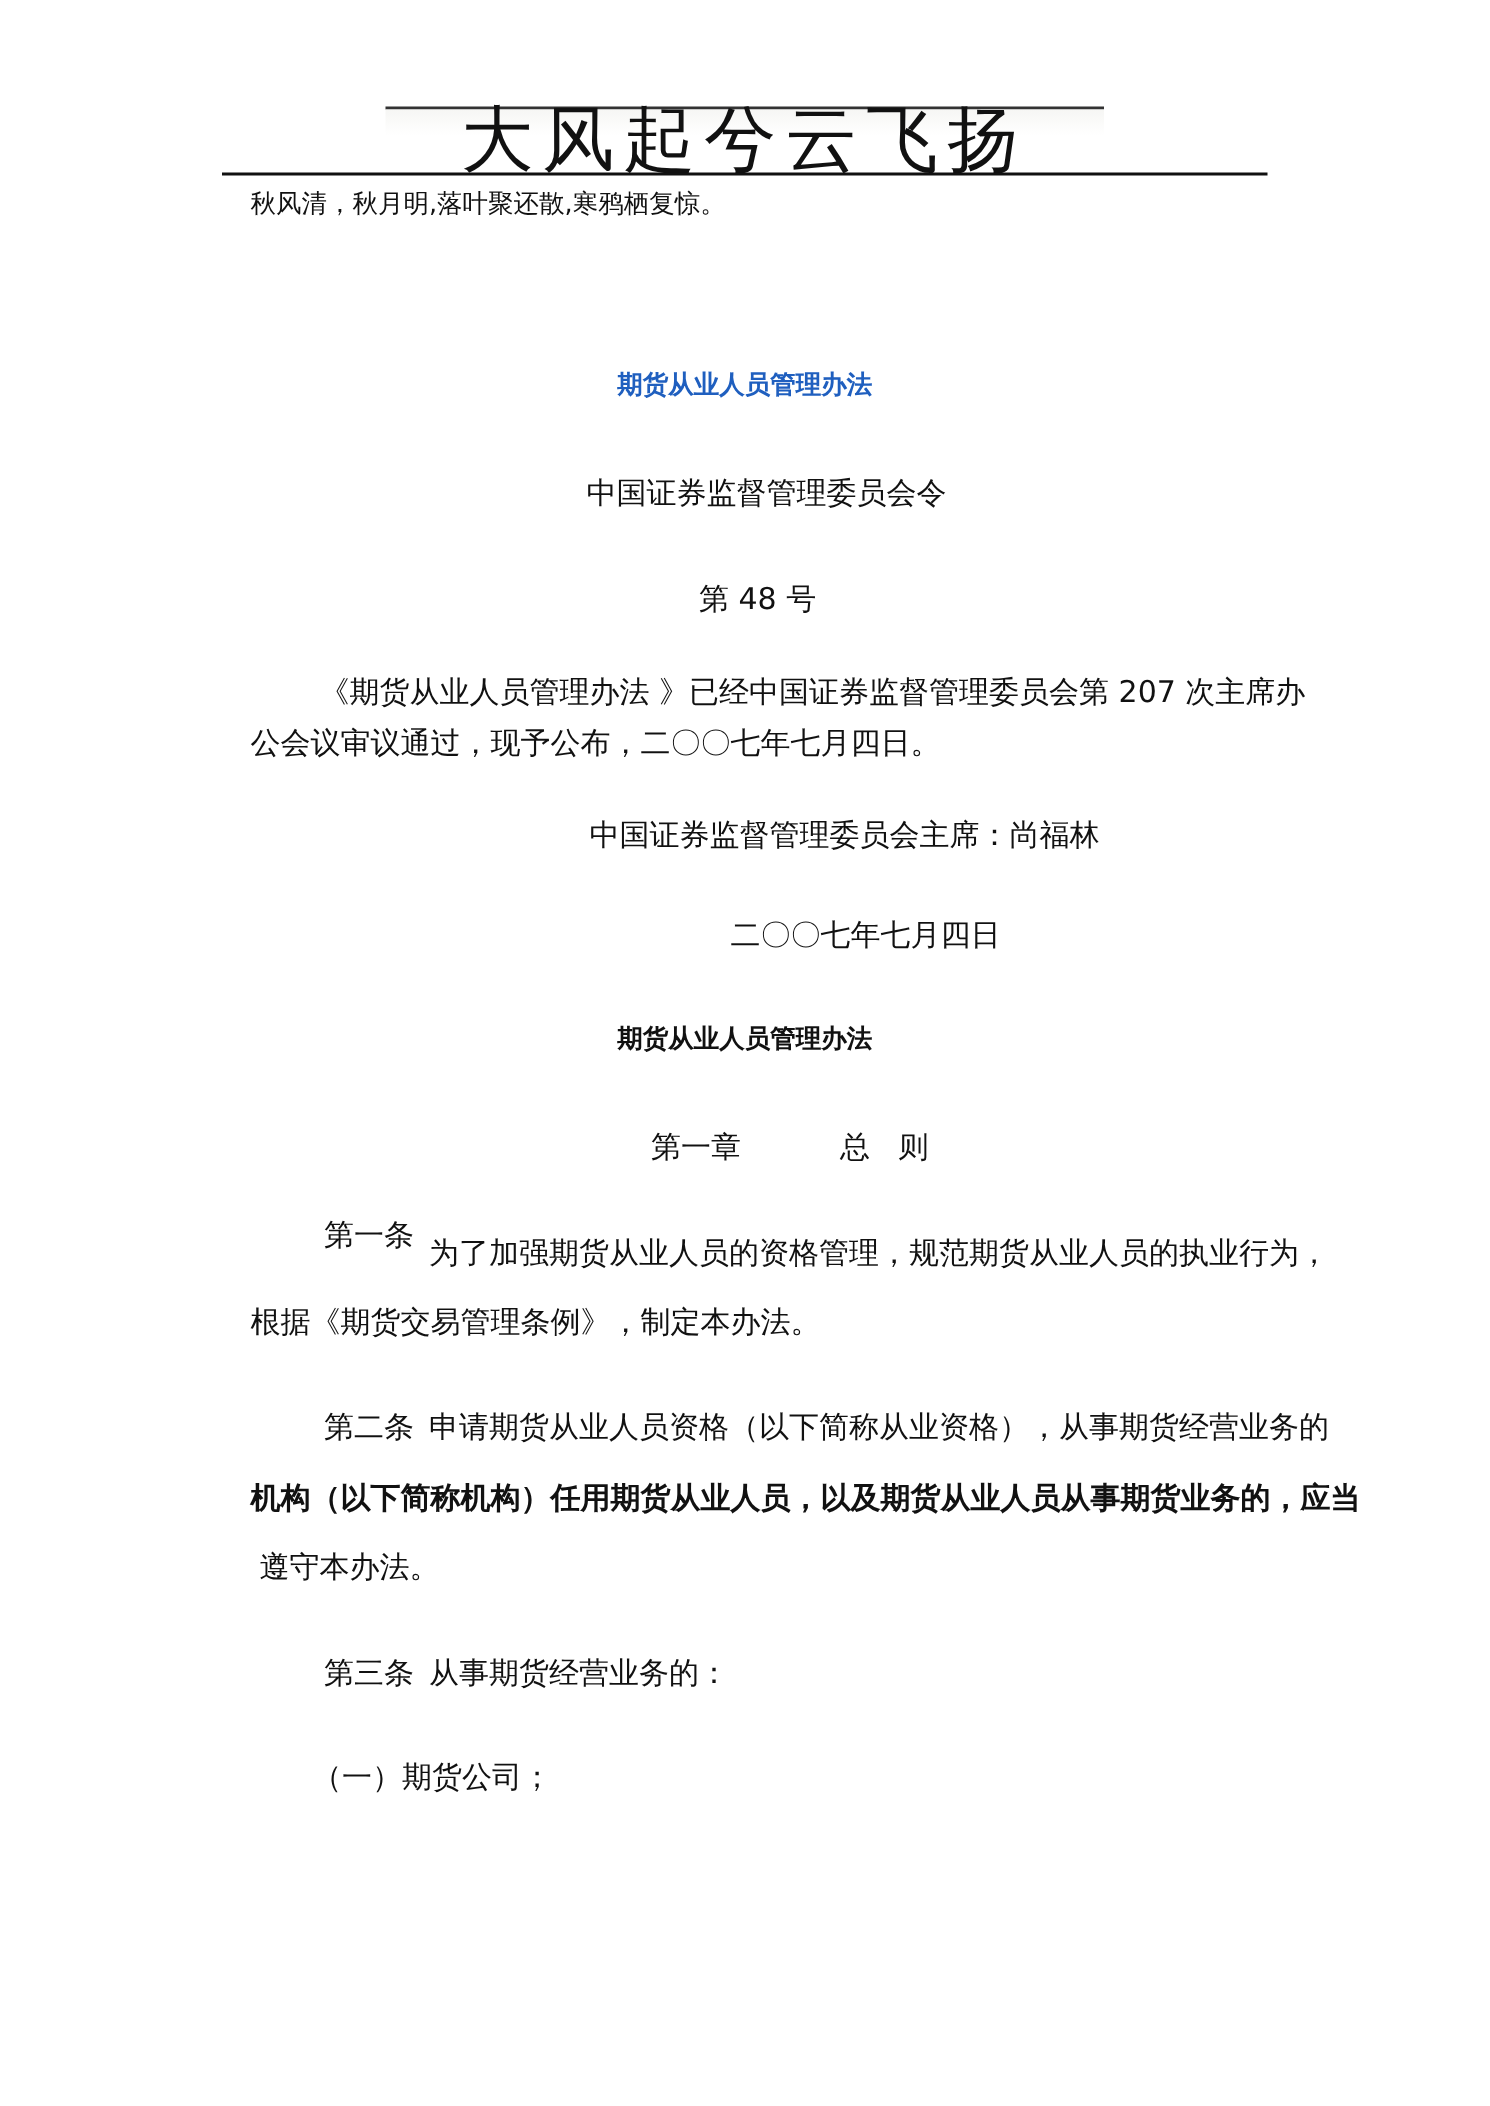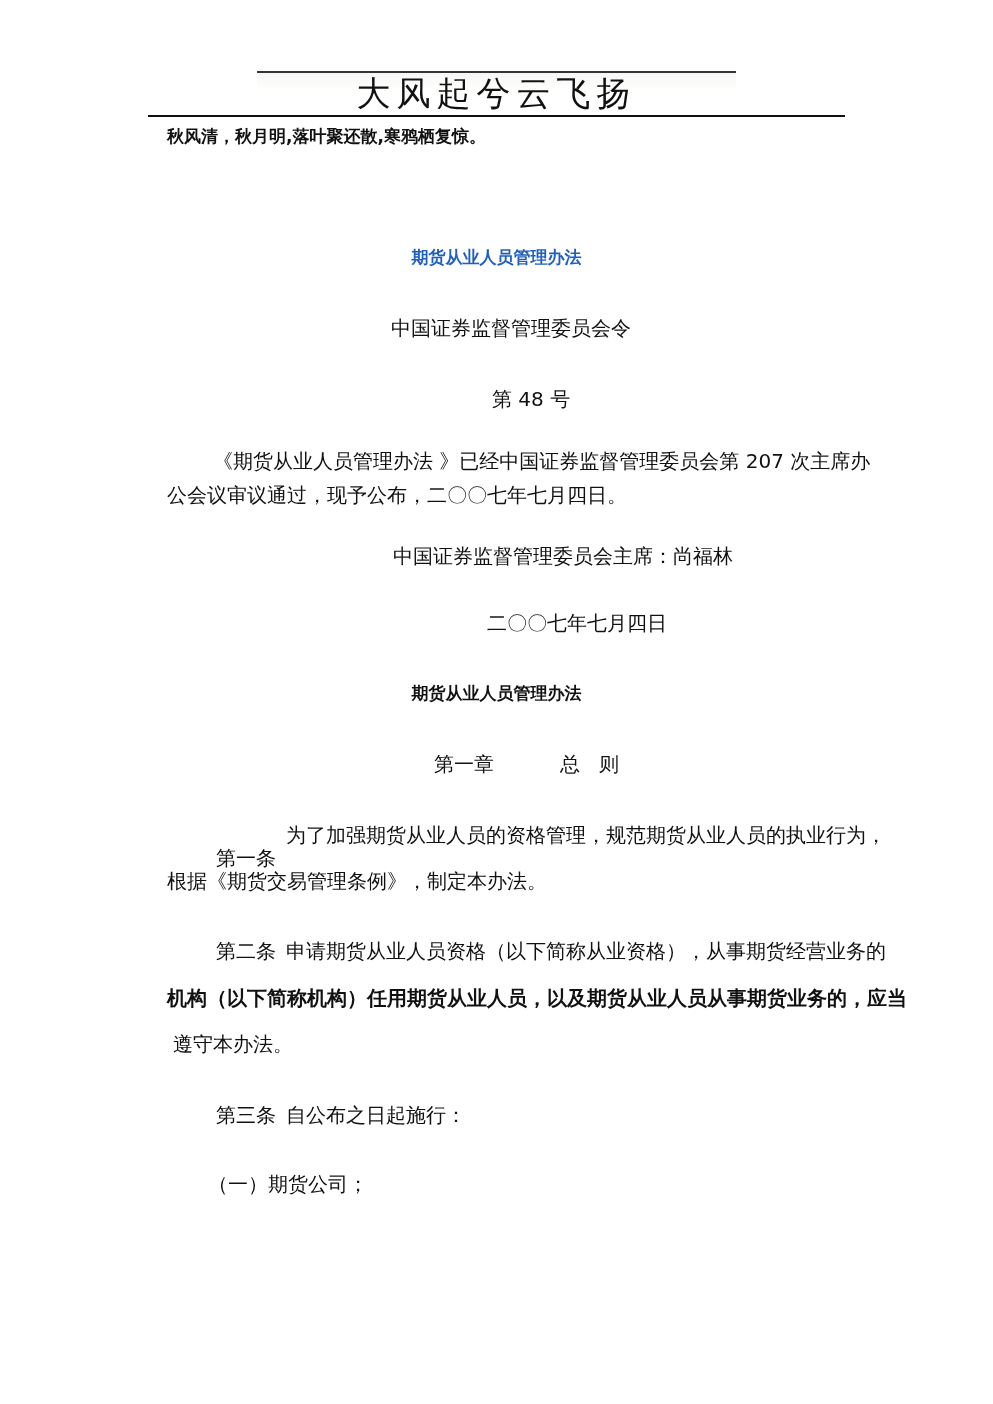--- a/index.html
+++ b/index.html
@@ -3,56 +3,56 @@
   <meta charset="utf-8">
   <style>
     html, body { margin: 0; padding: 0; background: #ffffff; }
     body { width: 993px; height: 1404px; position: relative; overflow: hidden;
       font-family: "DejaVu Sans", "Liberation Sans", sans-serif; color: #111; }
     .abs { position: absolute; white-space: nowrap; }
     .rule { position: absolute; background: #111; }
     .banner-img { position: absolute; left: 257px; top: 73px; width: 479px; height: 43px;
       background: linear-gradient(#f6f6f4, #ffffff 40%); }
     .banner-text { position: absolute; left: 257px; top: 70px; width: 479px; text-align: center;
-      font-family: "DejaVu Serif", "Liberation Serif", serif; font-size: 34px; line-height: 46px;
+      font-family: "DejaVu Serif", "Liberation Serif", serif; font-size: 48px; line-height: 46px;
       letter-spacing: 6px; color: #111; }
     .body-text { font-size: 20px; line-height: 20px; color: #111; }
     .blue-title { font-size: 17px; font-weight: bold; color: #1f5fbf; line-height: 22px; }
     .bold-title { font-size: 17px; font-weight: bold; color: #111; line-height: 22px; }
   </style>
 </head>
 <body>
 
 <div class="rule" style="left:257px; top:71px; width:479px; height:2px; background:#333;"></div>
 <div class="banner-img"></div>
 <div class="banner-text">大风起兮云飞扬</div>
 <div class="rule" style="left:148px; top:115px; width:697px; height:2px;"></div>
-<div class="abs body-text" style="left:167px; top:126px; font-size:17px;font-weight:bold;">秋风清，秋月明,落叶聚还散,寒鸦栖复惊。</div>
+<div class="abs body-text" style="left:167px; top:126px; font-size:17px;">秋风清，秋月明,落叶聚还散,寒鸦栖复惊。</div>
 
 <div class="abs blue-title" style="left:0; width:993px; text-align:center; top:246px;">期货从业人员管理办法</div>
 
 <div class="abs body-text" style="left:391px; top:318px;">中国证券监督管理委员会令</div>
-<div class="abs body-text" style="left:466px; top:389px;margin-left:26px;">第 48 号</div>
+<div class="abs body-text" style="left:466px; top:389px;">第 48 号</div>
 
 <div class="abs body-text" style="left:213px; top:451px;">《期货从业人员管理办法 》已经中国证券监督管理委员会第  207 次主席办</div>
 <div class="abs body-text" style="left:167px; top:485px;">公会议审议通过，现予公布，二〇〇七年七月四日。</div>
 
 <div class="abs body-text" style="left:393px; top:546px;">中国证券监督管理委员会主席：尚福林</div>
 <div class="abs body-text" style="left:487px; top:613px;">二〇〇七年七月四日</div>
 
 <div class="abs bold-title" style="left:0; width:993px; text-align:center; top:682px;">期货从业人员管理办法</div>
 
 <div class="abs body-text" style="left:434px; top:754px;">第一章</div>
 <div class="abs body-text" style="left:543px; top:754px; white-space:pre;margin-left:17px;">总   则</div>
 
-<div class="abs body-text" style="left:216px; top:848px;">第一条</div>
+<div class="abs body-text" style="left:216px; top:813px;">第一条</div>
 <div class="abs body-text" style="left:286px; top:825px;">为了加强期货从业人员的资格管理，规范期货从业人员的执业行为，</div>
 <div class="abs body-text" style="left:167px; top:871px;">根据《期货交易管理条例》，制定本办法。</div>
 
 <div class="abs body-text" style="left:216px; top:941px;">第二条</div>
 <div class="abs body-text" style="left:286px; top:941px;">申请期货从业人员资格（以下简称从业资格），从事期货经营业务的</div>
 <div class="abs body-text" style="left:167px; top:988px;font-weight:bold;">机构（以下简称机构）任用期货从业人员，以及期货从业人员从事期货业务的，应当</div>
 <div class="abs body-text" style="left:173px; top:1034px;">遵守本办法。</div>
 
 <div class="abs body-text" style="left:216px; top:1105px;">第三条</div>
-<div class="abs body-text" style="left:286px; top:1105px;">自公布之日起施行：</div>
+<div class="abs body-text" style="left:286px; top:1105px;">从事期货经营业务的：</div>
 
 <div class="abs body-text" style="left:208px; top:1174px;text-align:center;">（一）期货公司；</div>
 
 </body></html>

